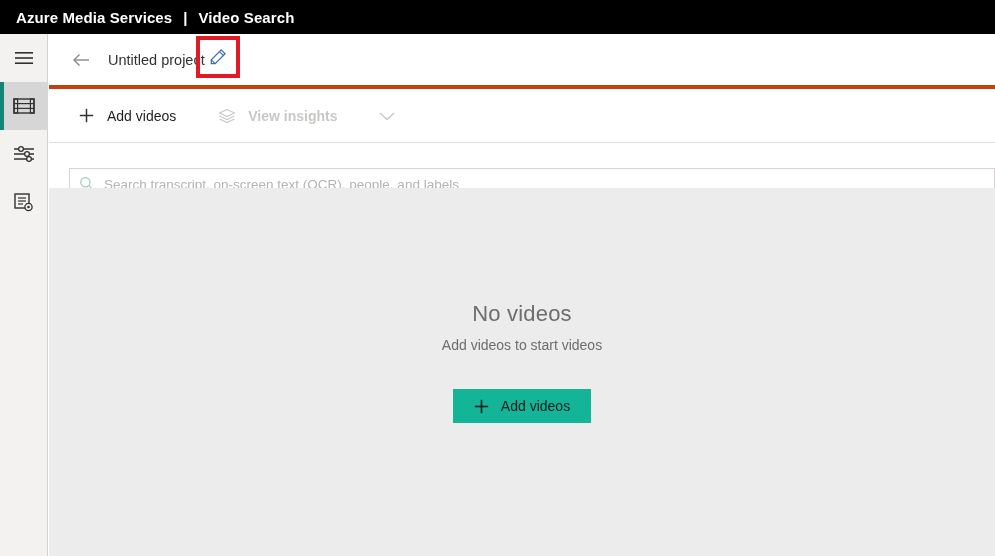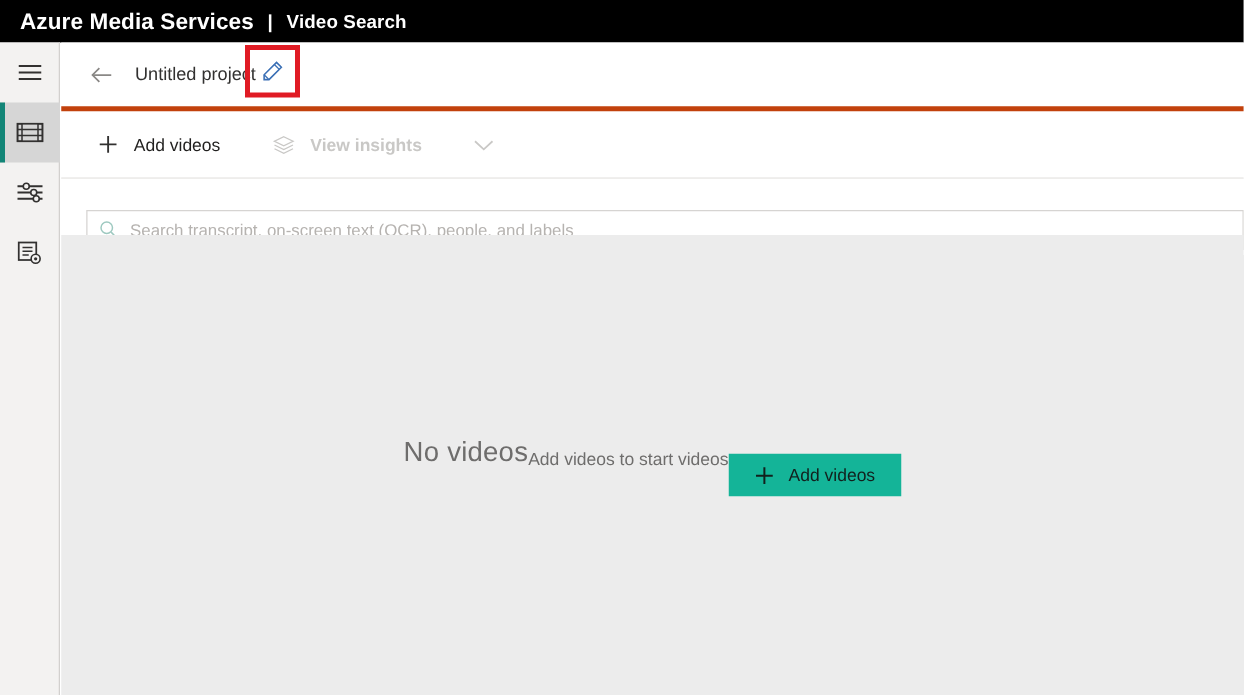--- a/index.html
+++ b/index.html
@@ -13,21 +13,21 @@
 
   
   .topbar {
     position: absolute; left: 0; top: 0;
     width: 995px; height: 34px;
     background: #000000;
     display: flex; align-items: center;
   }
   .brand-wrap { display: flex; align-items: center; padding-left: 16px; }
   .brand-primary {
-    color: #ffffff; font-size: 18px; font-weight: bold;
+    color: #ffffff; font-size: 15px; font-weight: bold;
     letter-spacing: .1px; white-space: nowrap;
   }
   .brand-sep { color: #ffffff; font-size: 15px; font-weight: bold; margin: 0 11px; }
   .brand-secondary {
     color: #ffffff; font-size: 15px; font-weight: bold;
     letter-spacing: .1px; white-space: nowrap;
   }
 
   
   .rail {
@@ -128,21 +128,21 @@
 
   
   .content {
     position: absolute; left: 0; top: 154px;
     width: 946px; height: 368px;
     background: #ececec;
     display: flex; flex-direction: column;
     align-items: center; justify-content: center;
   }
   .empty-inner {
-    display: flex; flex-direction: row; align-items: center;
+    display: flex; flex-direction: column; align-items: center;
     transform: translateY(-10px);
   }
   .empty-title {
     font-size: 22px; color: #6e6d6c; font-weight: normal;
     letter-spacing: .2px;
   }
   .empty-sub {
     margin-top: 10px;
     font-size: 14px; color: #6e6d6c;
   }

